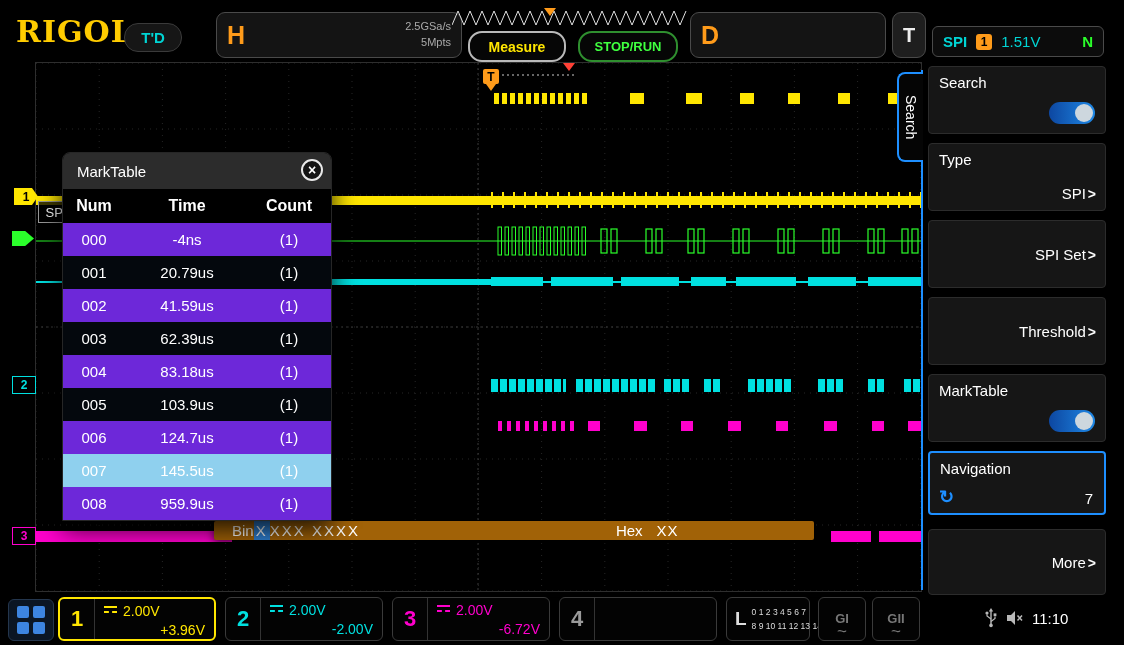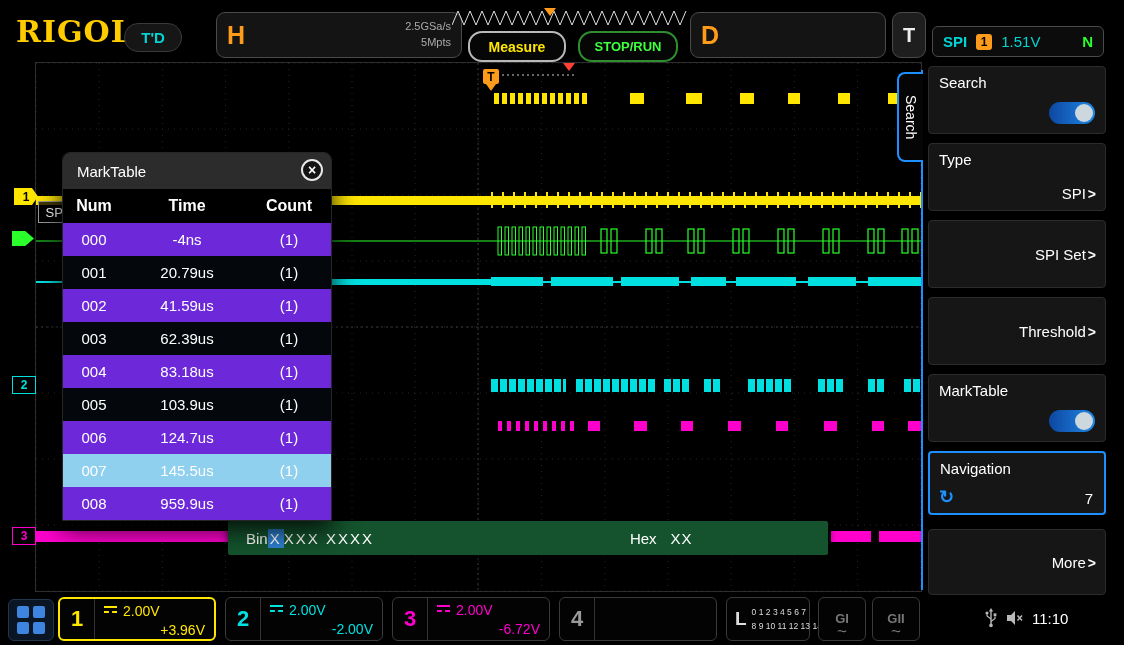--- a/index.html
+++ b/index.html
@@ -64,21 +64,21 @@
         display:flex;align-items:center;justify-content:center;box-sizing:border-box;}
   .mt-head{display:flex;height:34px;background:#000;align-items:center;font-weight:bold;font-size:16px;}
   .mt-row{display:flex;height:33px;align-items:center;font-size:15px;background:#04080d;}
   .mt-row.alt{background:#6d28d9;}
   .mt-row.sel{background:var(--selrow);color:#fff;}
   .c0{width:62px;text-align:center;}
   .c1{width:124px;text-align:center;}
   .c2{width:80px;text-align:center;}
 
   
-  .binbar{left:228px;top:521px;width:600px;height:34px;background:#14532d;border-radius:2px;
+  .binbar{left:214px;top:521px;width:600px;height:19px;background:#a16207;border-radius:2px;
         display:flex;align-items:center;font-size:15px;color:#fff;z-index:5;box-shadow:0 2px 8px rgba(0,0,0,.7);}
   .bin-label{margin-left:18px;}
   .bin-value{margin-left:0;letter-spacing:2px;}
   .bin-cursor{background:#2e7fd0;padding:1px 2px;}
   .hex-label{margin-left:256px;}
   .hex-value{margin-left:14px;letter-spacing:1px;}
 
   
   .side-edge{left:921px;top:70px;width:2px;height:520px;background:var(--accent);z-index:4;}
   .side-tab{left:897px;top:72px;width:26px;height:90px;border:2px solid var(--accent);border-right:none;

